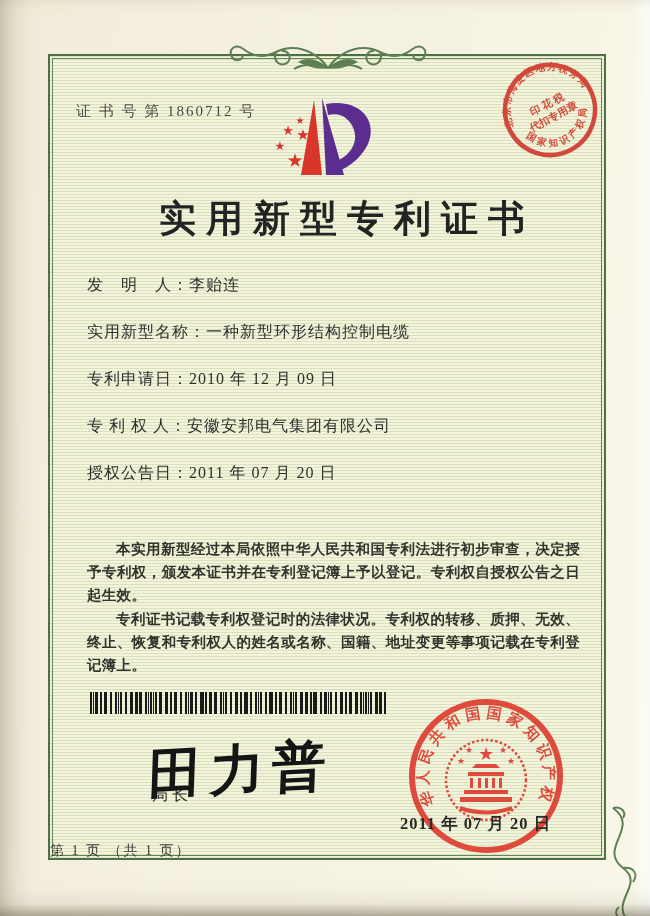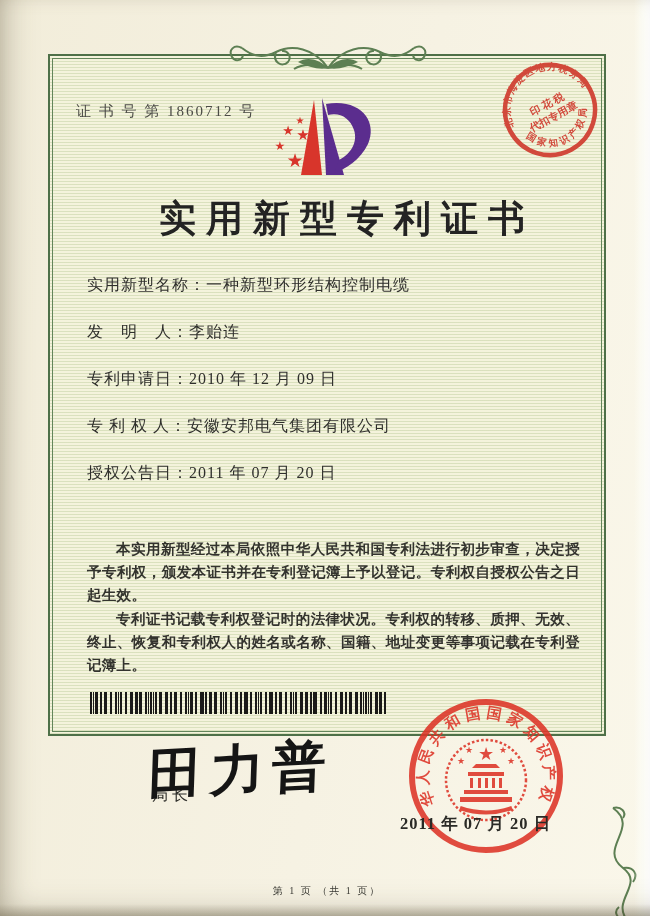--- a/index.html
+++ b/index.html
@@ -21,21 +21,21 @@
   .edge-bottom {
     position: absolute; left: 0; bottom: 0; width: 100%; height: 12px;
     background: linear-gradient(to bottom, rgba(0,0,0,0), rgba(70,60,35,0.28));
   }
   .vignette {
     position: absolute; inset: 0; pointer-events: none;
     box-shadow: inset 20px -16px 34px -20px rgba(90,80,55,0.5),
                 inset -2px 8px 20px -14px rgba(120,110,85,0.3);
   }
   .frame {
-    position: absolute; left: 48px; top: 54px; width: 558px; height: 682px;
+    position: absolute; left: 48px; top: 54px; width: 558px; height: 806px;
     border: 2px solid #4e7048;
     background-color: #f4f3dc;
     background-image: repeating-linear-gradient(0deg,
       rgba(158,182,120,0.30) 0px, rgba(158,182,120,0.30) 1px,
       rgba(0,0,0,0) 1px, rgba(0,0,0,0) 3px);
   }
   .frame::before {
     content: ""; position: absolute; inset: 2px;
     border: 1px solid #63855a; pointer-events: none;
   }
@@ -59,22 +59,22 @@
       repeating-linear-gradient(90deg, #1a1a18 0 1px, rgba(0,0,0,0) 1px 7px),
       repeating-linear-gradient(90deg, rgba(0,0,0,0) 0 3px, #1a1a18 3px 4px, rgba(0,0,0,0) 4px 11px);
   }
   .director-label { left: 64px; top: 729px; font-size: 16px; letter-spacing: 4px; color: #2c2c28; margin-left: 38px; }
   .signature { left: 98px; top: 678px; font-size: 54px; font-weight: bold;
                letter-spacing: 8px; color: #151515;
                transform: rotate(-3deg) skewX(-5deg); }
   .sipo-seal { left: 356px; top: 640px; width: 160px; height: 160px; z-index: 2; }
   .seal-date { left: 350px; top: 757px; font-size: 16.5px; font-weight: bold;
                color: #2a2a26; letter-spacing: 1px; z-index: 3; }
-  .footer { left: 0; right: 0; top: 828px; text-align: center;
-            font-size: 10px; color: #3a3a34; letter-spacing: 2px; }
+  .footer { left: 0; right: 0; top: 786px; text-align: left;
+            font-size: 14px; color: #3a3a34; letter-spacing: 2px; }
   .flourish-top { left: 168px; top: -22px; width: 220px; height: 56px; }
   .flourish-br { left: 533px; top: 748px; width: 80px; height: 120px; }
   svg text { font-family: "Liberation Serif", "DejaVu Serif", serif; }
 </style>
 </head>
 <body>
 
 <div class="photo-bg"></div>
 
 <div class="frame">
@@ -104,22 +104,22 @@
     <text x="50" y="47" font-size="10.5" fill="#cf382b" font-weight="bold" text-anchor="middle">印 花 税</text>
     <text x="50" y="61" font-size="10.5" fill="#cf382b" font-weight="bold" text-anchor="middle">代扣专用章</text>
     <text font-size="9.5" fill="#cf382b" font-weight="bold" letter-spacing="3">
       <textPath href="#taxBottom" startOffset="50%" text-anchor="middle">国家知识产权局</textPath>
     </text>
   </svg>
 
   <div class="abs title">实用新型专利证书</div>
 
   <div class="abs fields">
+    <div class="field-row"><span>发　明　人：</span><span>李贻连</span></div>
     <div class="field-row"><span>实用新型名称：</span><span>一种新型环形结构控制电缆</span></div>
-    <div class="field-row"><span>发　明　人：</span><span>李贻连</span></div>
     <div class="field-row"><span>专利申请日：</span><span>2010 年 12 月 09 日</span></div>
     <div class="field-row"><span>专 利 权 人：</span><span>安徽安邦电气集团有限公司</span></div>
     <div class="field-row"><span>授权公告日：</span><span>2011 年 07 月 20 日</span></div>
   </div>
 
   <div class="abs paragraphs">
     <p class="body-par">本实用新型经过本局依照中华人民共和国专利法进行初步审查，决定授予专利权，颁发本证书并在专利登记簿上予以登记。专利权自授权公告之日起生效。</p>
     <p class="body-par">专利证书记载专利权登记时的法律状况。专利权的转移、质押、无效、终止、恢复和专利权人的姓名或名称、国籍、地址变更等事项记载在专利登记簿上。</p>
   </div>
 

